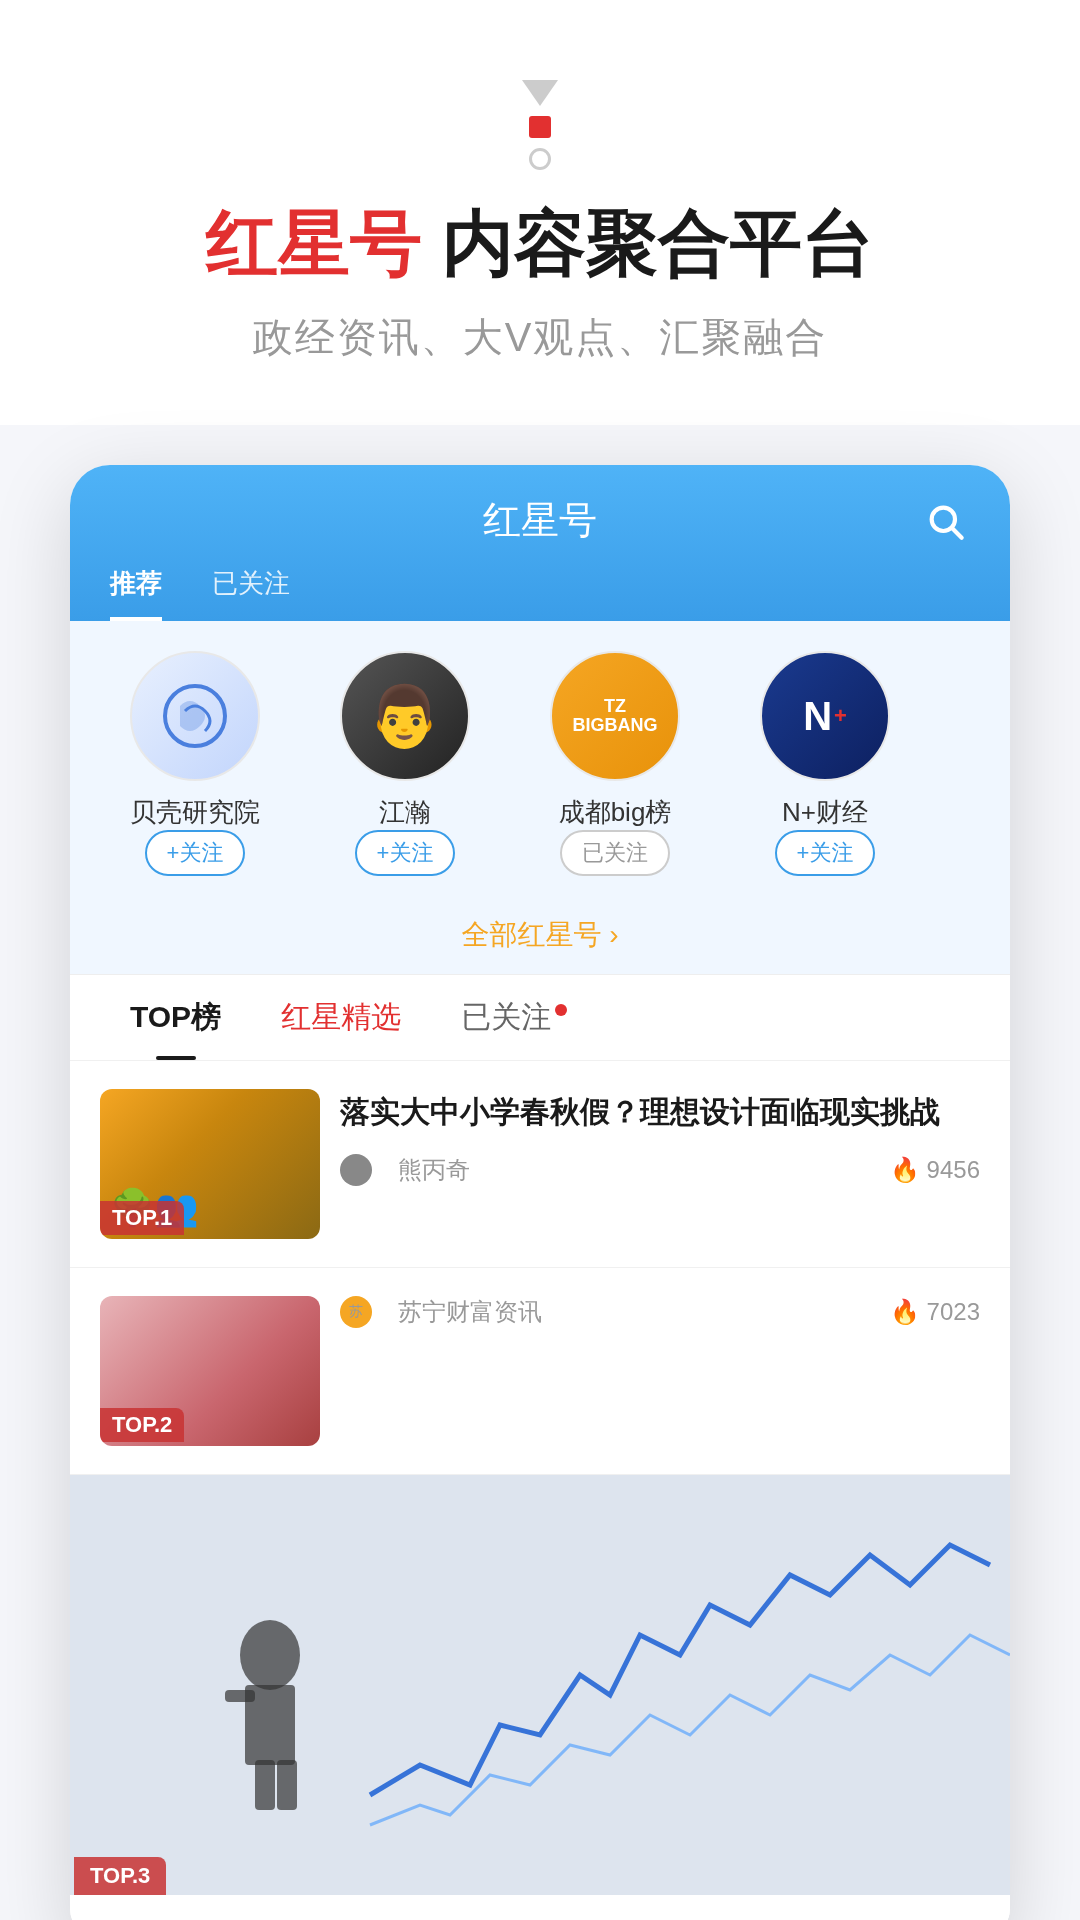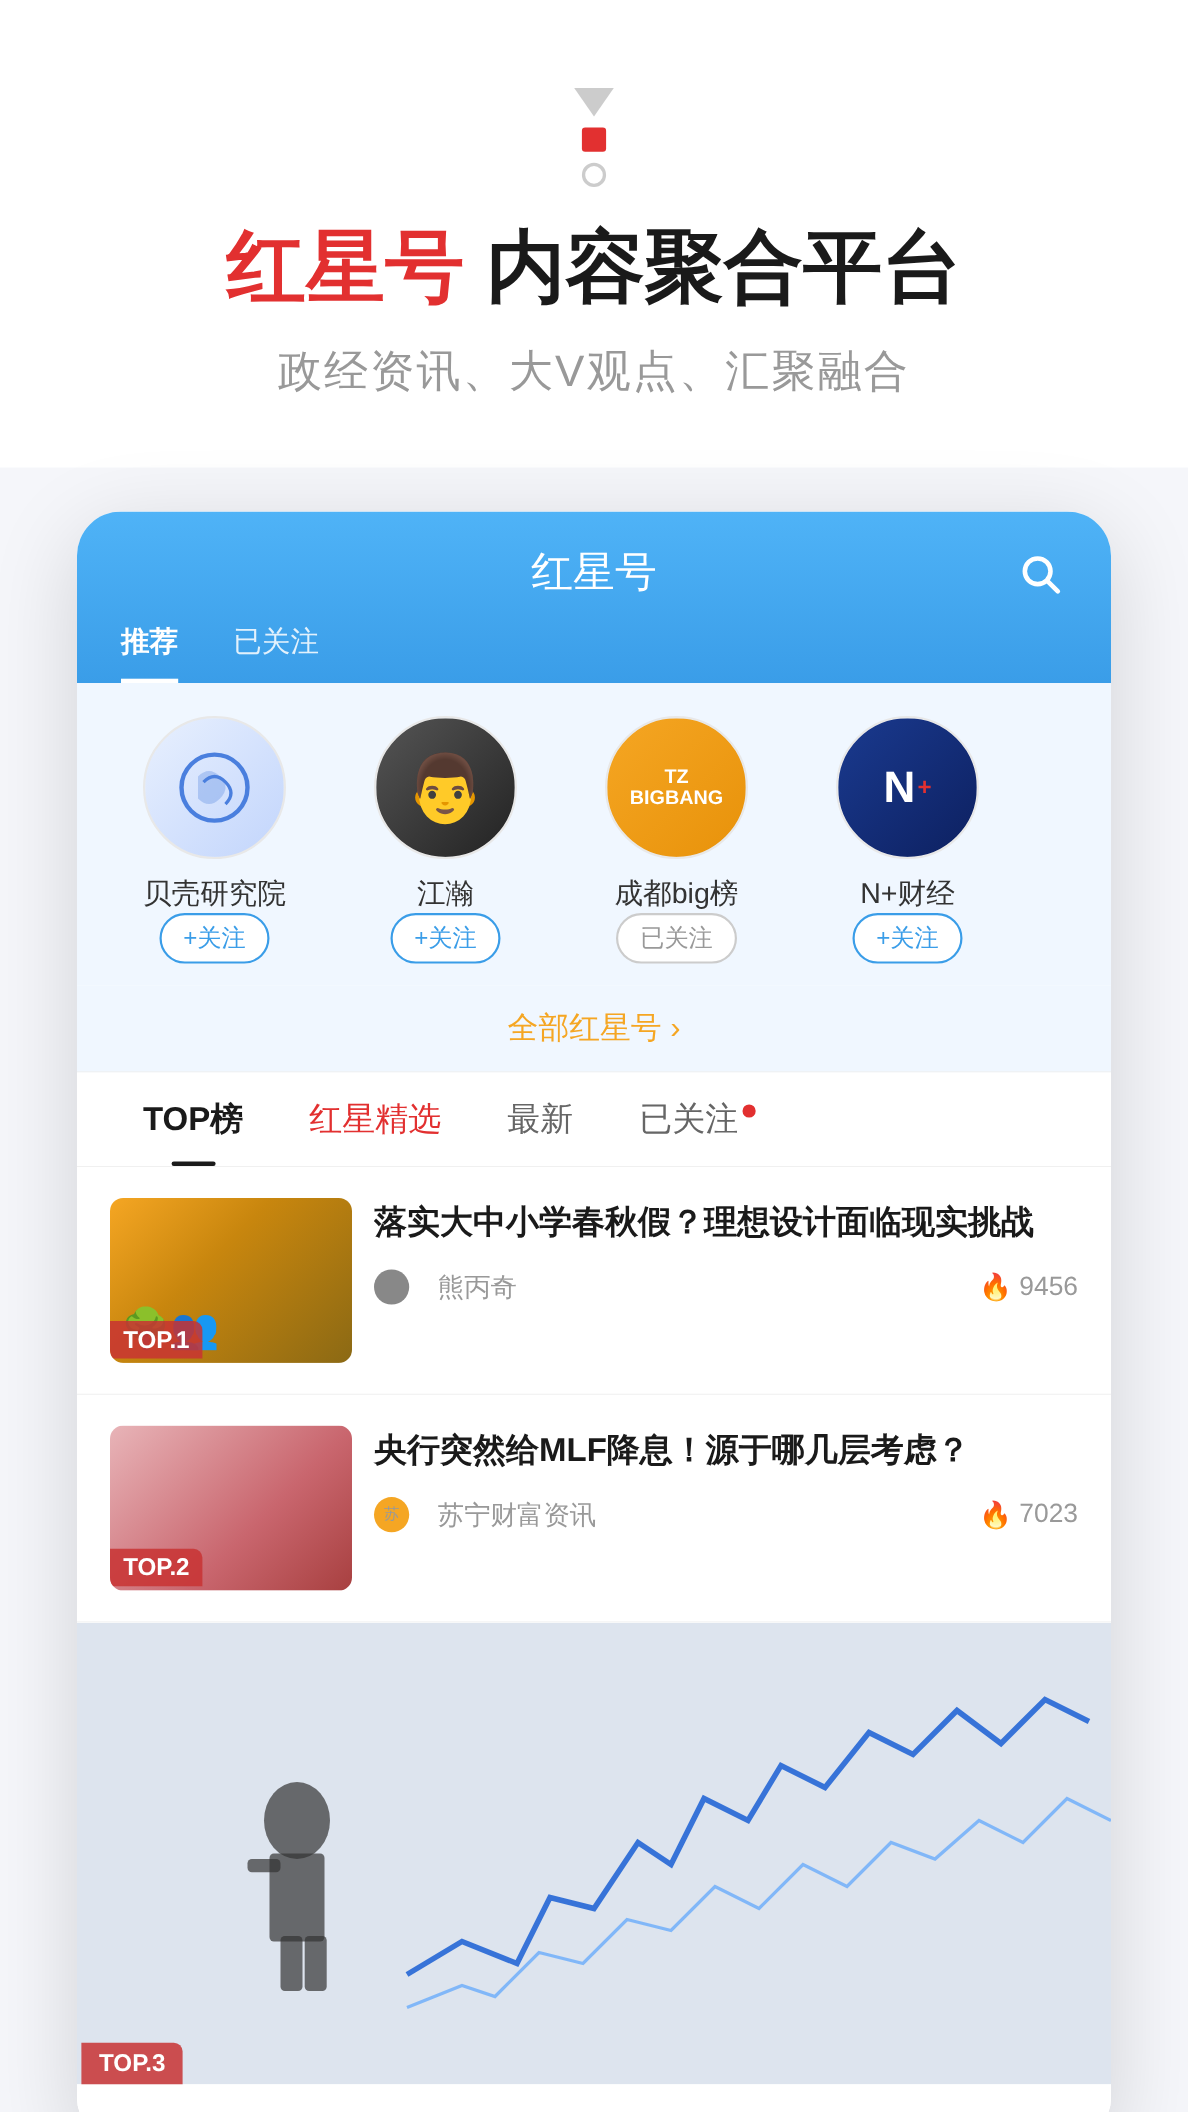--- a/index.html
+++ b/index.html
@@ -522,21 +522,20 @@
     </div>
 
     <div class="view-all">
       <span>全部红星号</span>
       <span> ›</span>
     </div>
 
     <div class="content-tabs">
       <div class="content-tab active">TOP榜</div>
       <div class="content-tab red-color">红星精选</div>
-      <div class="content-tab">最新</div>
       <div class="content-tab">
         <span>已关注</span><span class="dot"></span>
       </div>
     </div>
 
     <div class="article-list">
 
       <div class="article-item">
         <div class="article-image">
           <div class="img-placeholder img-yellow-tree"></div>
@@ -556,21 +555,20 @@
           </div>
         </div>
       </div>
 
       <div class="article-item">
         <div class="article-image">
           <div class="img-placeholder img-money"></div>
           <div class="top-badge">TOP.2</div>
         </div>
         <div class="article-content">
-          <div class="article-title">央行突然给MLF降息！源于哪几层考虑？</div>
           <div class="article-meta">
             <div class="article-author">
               <div class="author-avatar-small author-avatar-orange">
                 <span style="font-size:14px">苏</span>
               </div>
               <span>苏宁财富资讯</span>
             </div>
             <div class="article-count">
               <span class="fire-icon">🔥</span>
               <span>7023</span>

